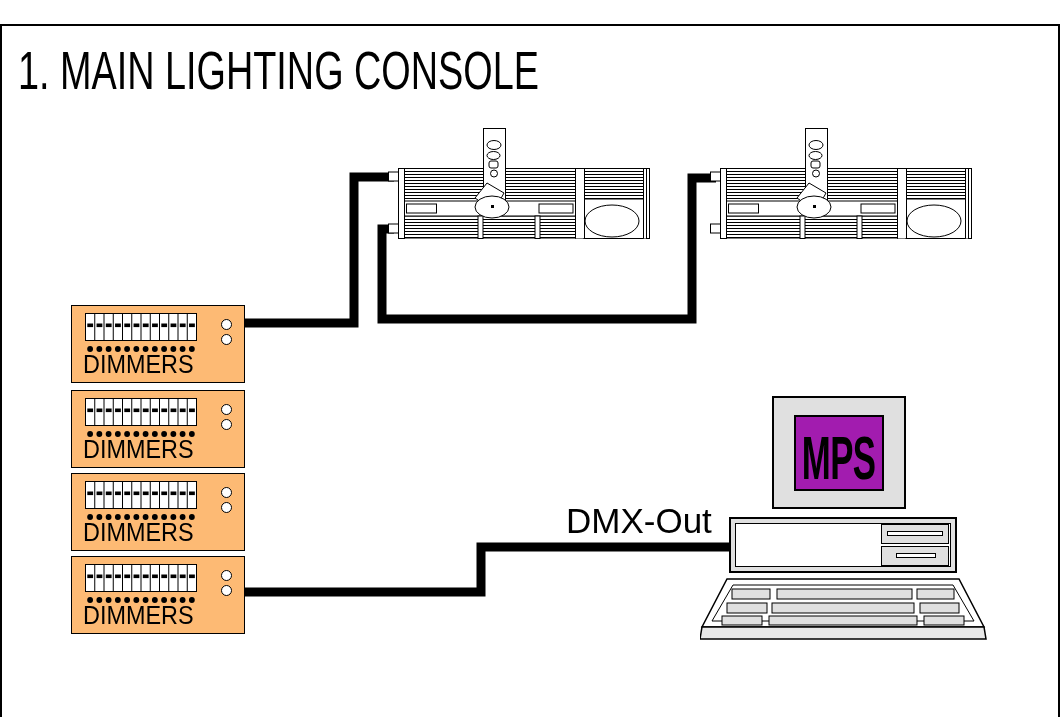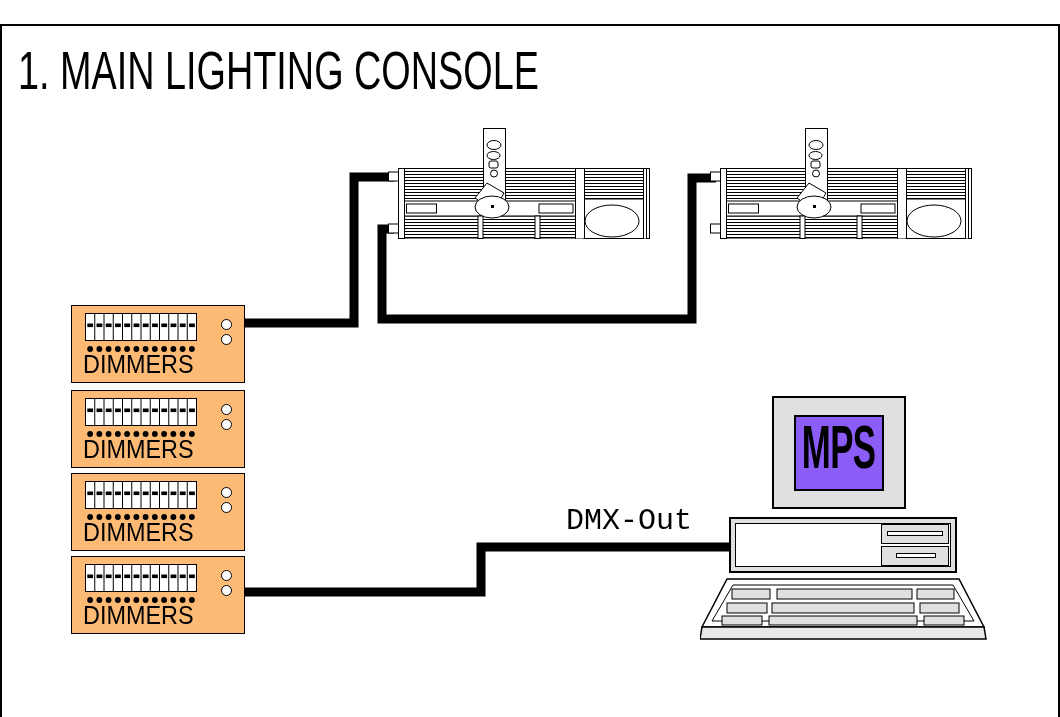--- a/index.html
+++ b/index.html
@@ -50,33 +50,33 @@
   .drive-slot{position:absolute;height:5px;background:#fff;border:1px solid #000;box-sizing:border-box;}
   .drive-bay.b1 .drive-slot{left:5px;top:6px;width:56px;}
   .drive-bay.b2 .drive-slot{left:14px;top:6px;width:40px;}
   
   .monitor{
     position:absolute;left:770px;top:370px;width:134px;height:113px;box-sizing:border-box;
     background:#e0e0e0;border:2px solid #000;z-index:2;
     display:flex;align-items:center;justify-content:center;
   }
   .monitor-screen{
-    width:90px;height:76px;box-sizing:border-box;background:#8b5cf6;border:2px solid #000;
-    display:flex;align-items:flex-start;justify-content:center;overflow:hidden;
+    width:90px;height:76px;box-sizing:border-box;background:#a21caf;border:2px solid #000;
+    display:flex;align-items:flex-end;justify-content:center;overflow:hidden;
   }
   .mps-text{
     font-size:61px;font-weight:bold;line-height:61px;letter-spacing:-1px;
     transform:scaleX(0.57);transform-origin:center;white-space:nowrap;
   }
   
   .keyboard-svg{position:absolute;left:698px;top:551px;z-index:2;}
   
   .dmx-label{
-    position:absolute;left:564px;top:478px;font-size:30px;line-height:34px;
-    white-space:nowrap;z-index:2;font-family:Liberation Mono, monospace;
+    position:absolute;left:564px;top:478px;font-size:35px;line-height:34px;
+    white-space:nowrap;z-index:2;
   }
 </style>
 </head>
 <body>
 
 <svg width="0" height="0" style="position:absolute" aria-hidden="true">
   <defs>
     <pattern id="fins" width="4" height="3" patternUnits="userSpaceOnUse">
       <rect width="4" height="3" fill="#fff"></rect>
       <line x1="0" y1="1.5" x2="4" y2="1.5" stroke="#000" stroke-width="1"></line>

